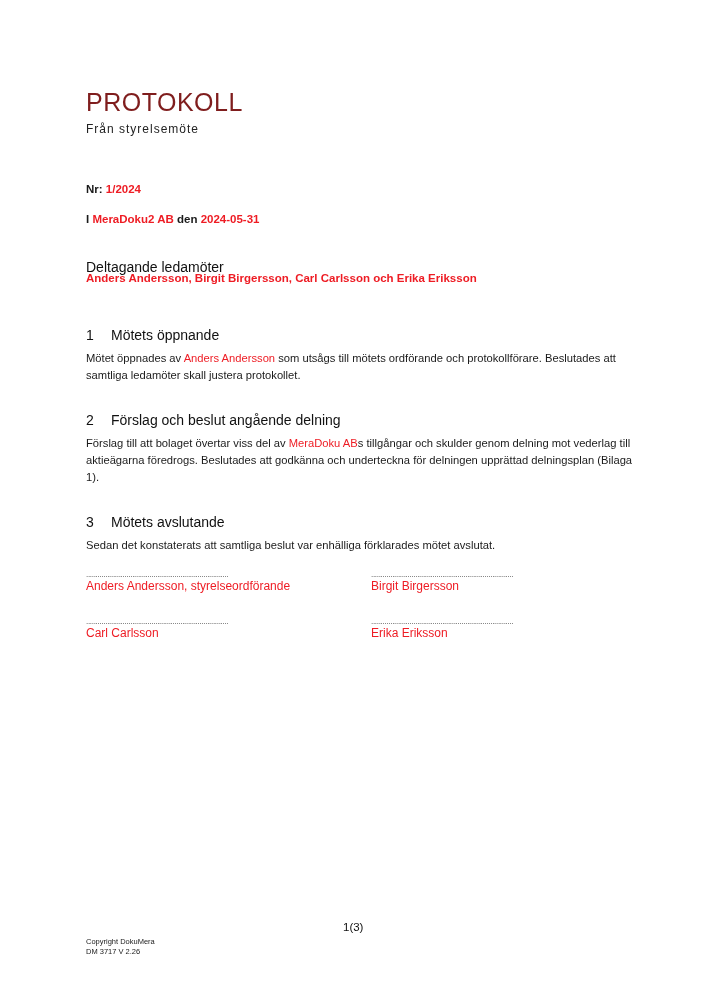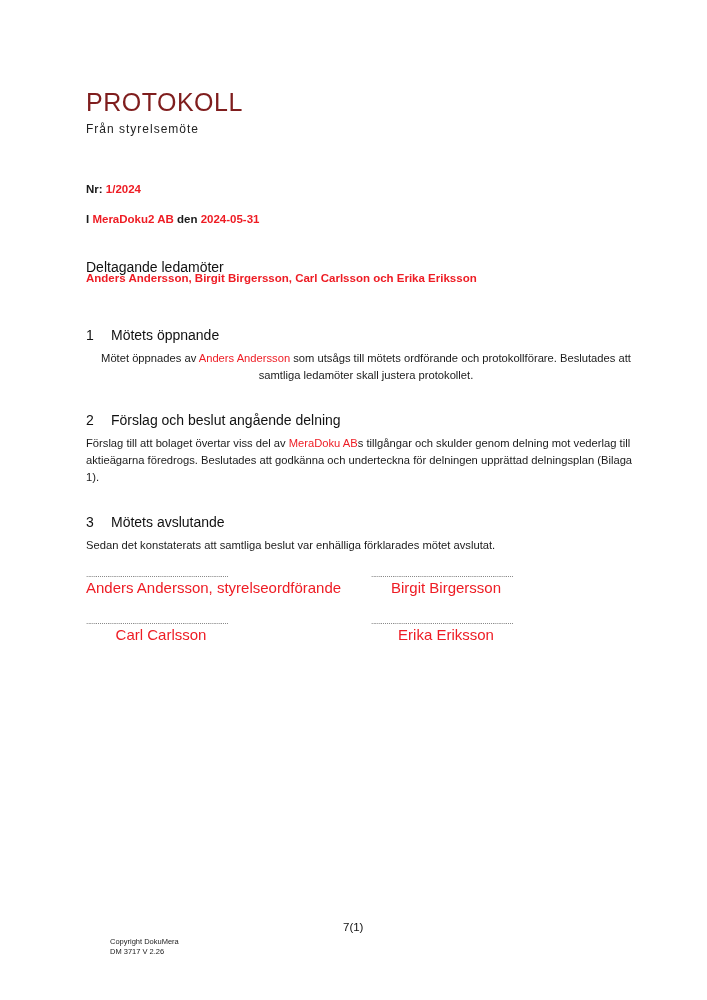--- a/index.html
+++ b/index.html
@@ -7,23 +7,23 @@
          font-family: "Liberation Sans", "DejaVu Sans", sans-serif; color: #1a1a1a; }
   .abs { position: absolute; white-space: nowrap; }
   .red { color: #ee1c24; }
   .title { left: 86px; top: 88px; font-size: 25px; letter-spacing: 0.5px; color: #7f1d1d; }
   .subtitle { left: 86px; top: 122px; font-size: 12px; letter-spacing: 1px; color: #222; text-align: right; }
   .line { left: 86px; font-size: 11.5px; font-weight: bold; }
   .h2 { left: 86px; font-size: 14px; color: #111; }
   .h2 .num { display: inline-block; width: 25px; }
   .para { left: 86px; font-size: 11.2px; line-height: 17px; white-space: normal; width: 560px; }
   .sig-dots { font-size: 8px; letter-spacing: -0.3px; color: #333; overflow: hidden; width: 150px; }
-  .sig-name { font-size: 15px; text-align: center; }
+  .sig-name { font-size: 12px; }
   .footer-page { left: 343px; top: 921px; font-size: 11.5px; color: #111; }
-  .footer-copy { left: 86px; top: 937px; font-size: 7.5px; line-height: 10px; color: #222; margin-left: 24px; }
+  .footer-copy { left: 86px; top: 937px; font-size: 7.5px; line-height: 10px; color: #222; }
 </style>
 </head>
 <body>
 
 <div>
   <div class="abs title">PROTOKOLL</div>
   <div class="abs subtitle">Från styrelsemöte</div>
 
   <div class="abs line" style="top:183px;">
     <span>Nr:</span>
@@ -36,21 +36,21 @@
     <span>den</span>
     <span class="red">2024-05-31</span>
   </div>
 
   <div class="abs h2" style="top:259px;">Deltagande ledamöter</div>
   <div class="abs line red" style="top:272px;">Anders Andersson, Birgit Birgersson, Carl Carlsson och Erika Eriksson</div>
 
   <div class="abs h2" style="top:327px;">
     <span class="num">1</span><span>Mötets öppnande</span>
   </div>
-  <div class="abs para" style="top:350px;text-align:center;">
+  <div class="abs para" style="top:350px;">
     <span>Mötet öppnades av </span><span class="red">Anders Andersson</span><span> som utsågs till mötets ordförande och protokollförare. Beslutades att samtliga ledamöter skall justera protokollet.</span>
   </div>
 
   <div class="abs h2" style="top:412px;">
     <span class="num">2</span><span>Förslag och beslut angående delning</span>
   </div>
   <div class="abs para" style="top:435px;">
     <span>Förslag till att bolaget övertar viss del av </span><span class="red">MeraDoku AB</span><span>s tillgångar och skulder genom delning mot vederlag till aktieägarna föredrogs. Beslutades att godkänna och underteckna för delningen upprättad delningsplan (Bilaga 1).</span>
   </div>
 
@@ -69,18 +69,18 @@
   </div>
   <div class="abs" style="left:86px; top:617px;">
     <div class="sig-dots">..........................................................................</div>
     <div class="sig-name red">Carl Carlsson</div>
   </div>
   <div class="abs" style="left:371px; top:617px;">
     <div class="sig-dots">..........................................................................</div>
     <div class="sig-name red">Erika Eriksson</div>
   </div>
 
-  <div class="abs footer-page">7(1)</div>
+  <div class="abs footer-page">1(3)</div>
   <div class="abs footer-copy">
     <div>Copyright DokuMera</div>
     <div>DM 3717 V 2.26</div>
   </div>
 </div>
 
 </body></html>

